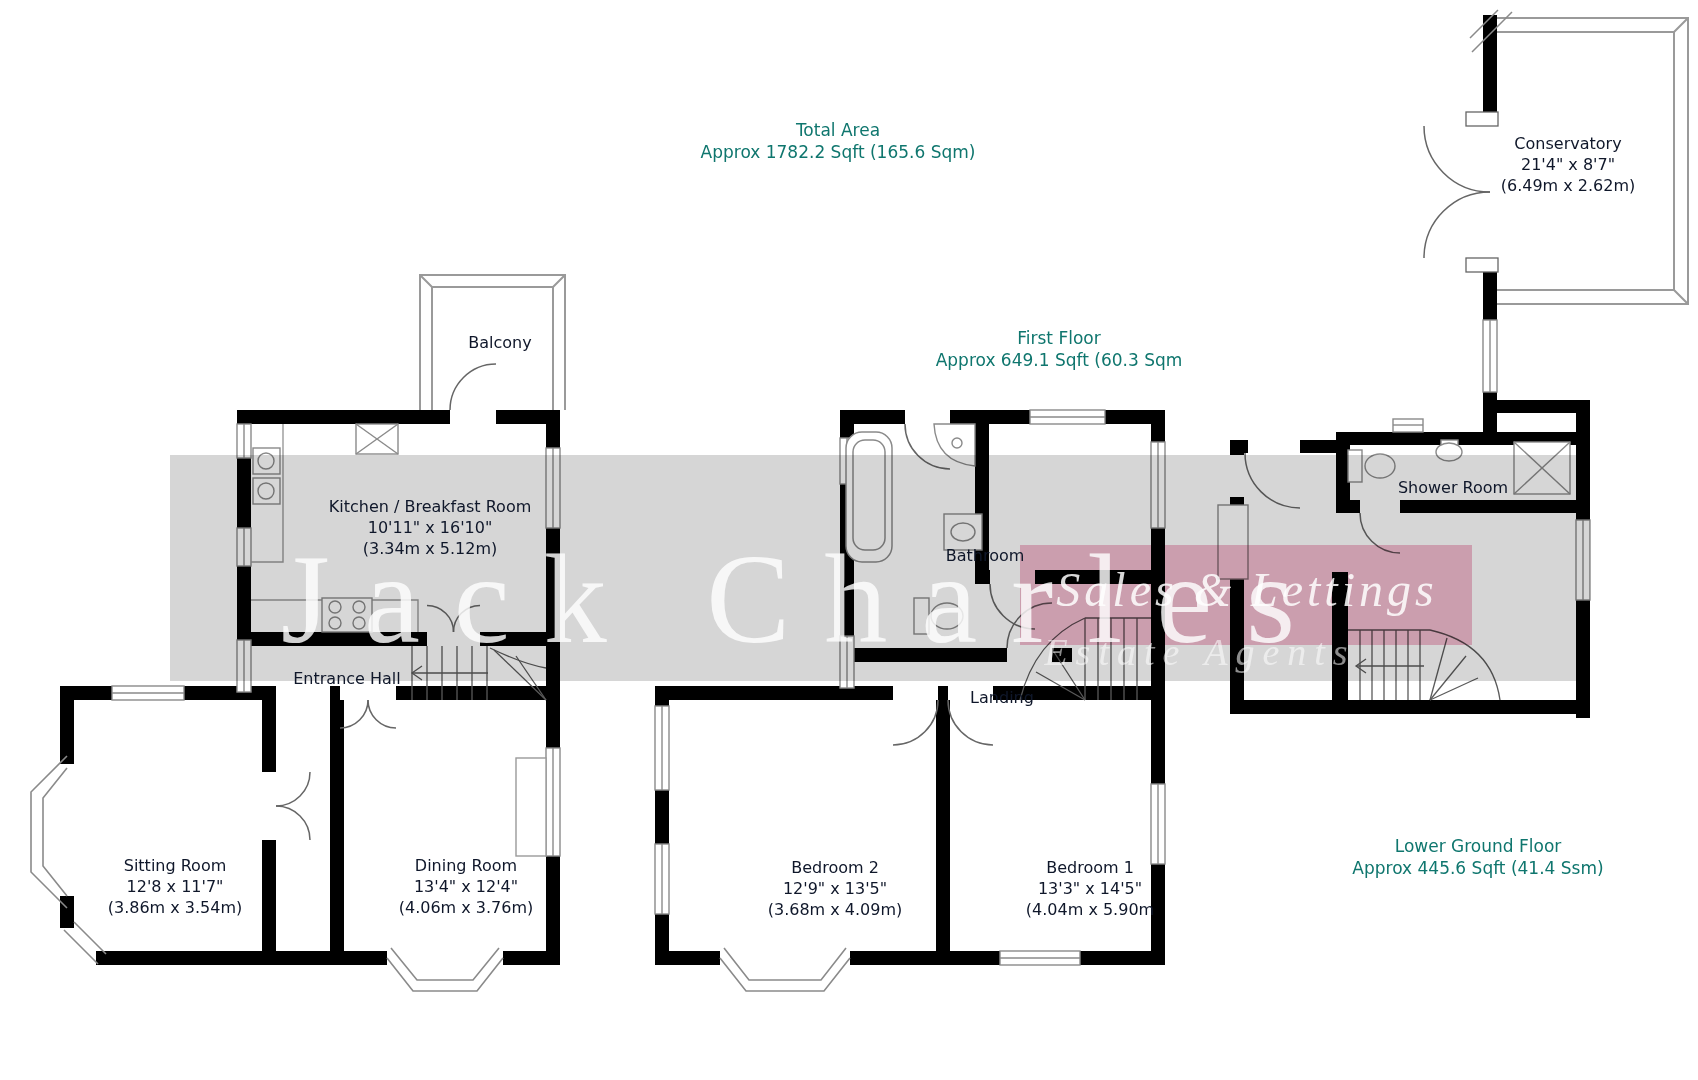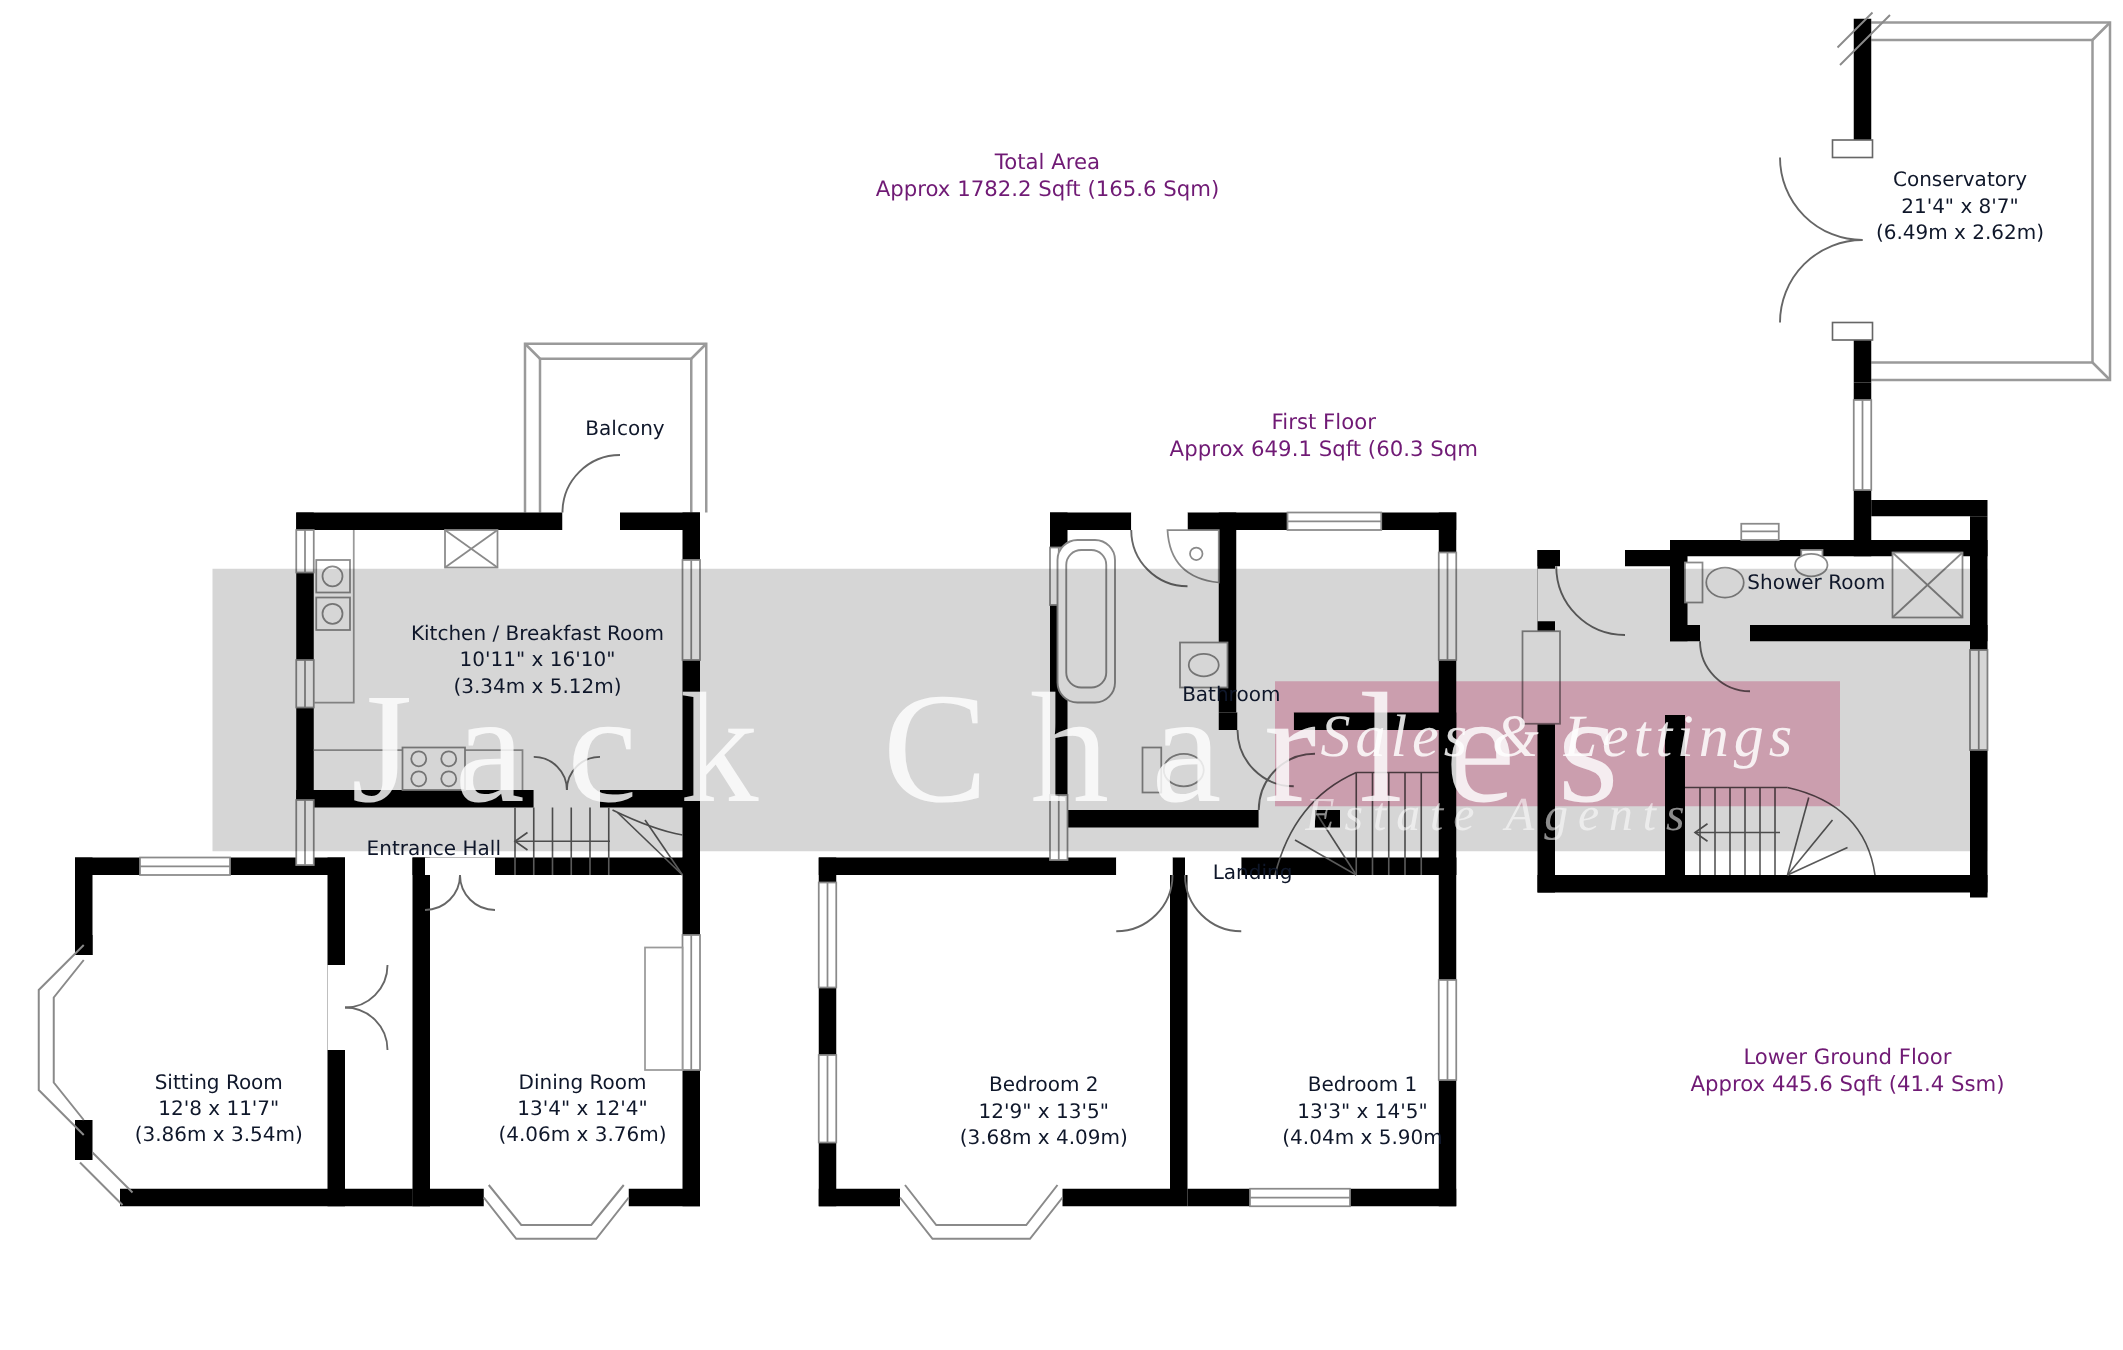--- a/index.html
+++ b/index.html
@@ -15,21 +15,21 @@
             font-size:126px;letter-spacing:34px;opacity:.82;}
   .wm-tag{left:1200px;top:630px;transform:translateX(-50%);
           font-family:"Liberation Serif","DejaVu Serif",serif;font-style:italic;
           font-size:38px;letter-spacing:8px;opacity:.55;}
   .wm-banner{left:1247px;top:562px;transform:translateX(-50%);
              font-family:"Liberation Serif","DejaVu Serif",serif;font-style:italic;
              font-size:48px;letter-spacing:4px;opacity:.85;}
   .rlabel{position:absolute;transform:translateX(-50%);text-align:center;
           font-size:16px;line-height:21px;color:#0f172a;white-space:nowrap;}
   .ftitle{position:absolute;transform:translateX(-50%);text-align:center;
-          font-size:17px;line-height:22px;color:#701a75;white-space:nowrap;}
+          font-size:17px;line-height:22px;color:#0f766e;white-space:nowrap;}
 </style>
 </head>
 <body>
 
 <div id="stage">
 
 <svg width="1698" height="1080" viewBox="0 0 1698 1080">
   <g fill="#000" stroke="none">
 
     <g>
@@ -390,17 +390,17 @@
 <div class="rlabel" style="left:1090px;top:857px;">
   <div>Bedroom 1</div>
   <div>13'3" x 14'5"</div>
   <div>(4.04m x 5.90m</div>
 </div>
 <div class="rlabel" style="left:1568px;top:133px;">
   <div>Conservatory</div>
   <div>21'4" x 8'7"</div>
   <div>(6.49m x 2.62m)</div>
 </div>
-<div class="rlabel" style="left:1453px;top:455px;">
+<div class="rlabel" style="left:1453px;top:477px;">
   <div>Shower Room</div>
 </div>
 
 </div>
 
 </body></html>

